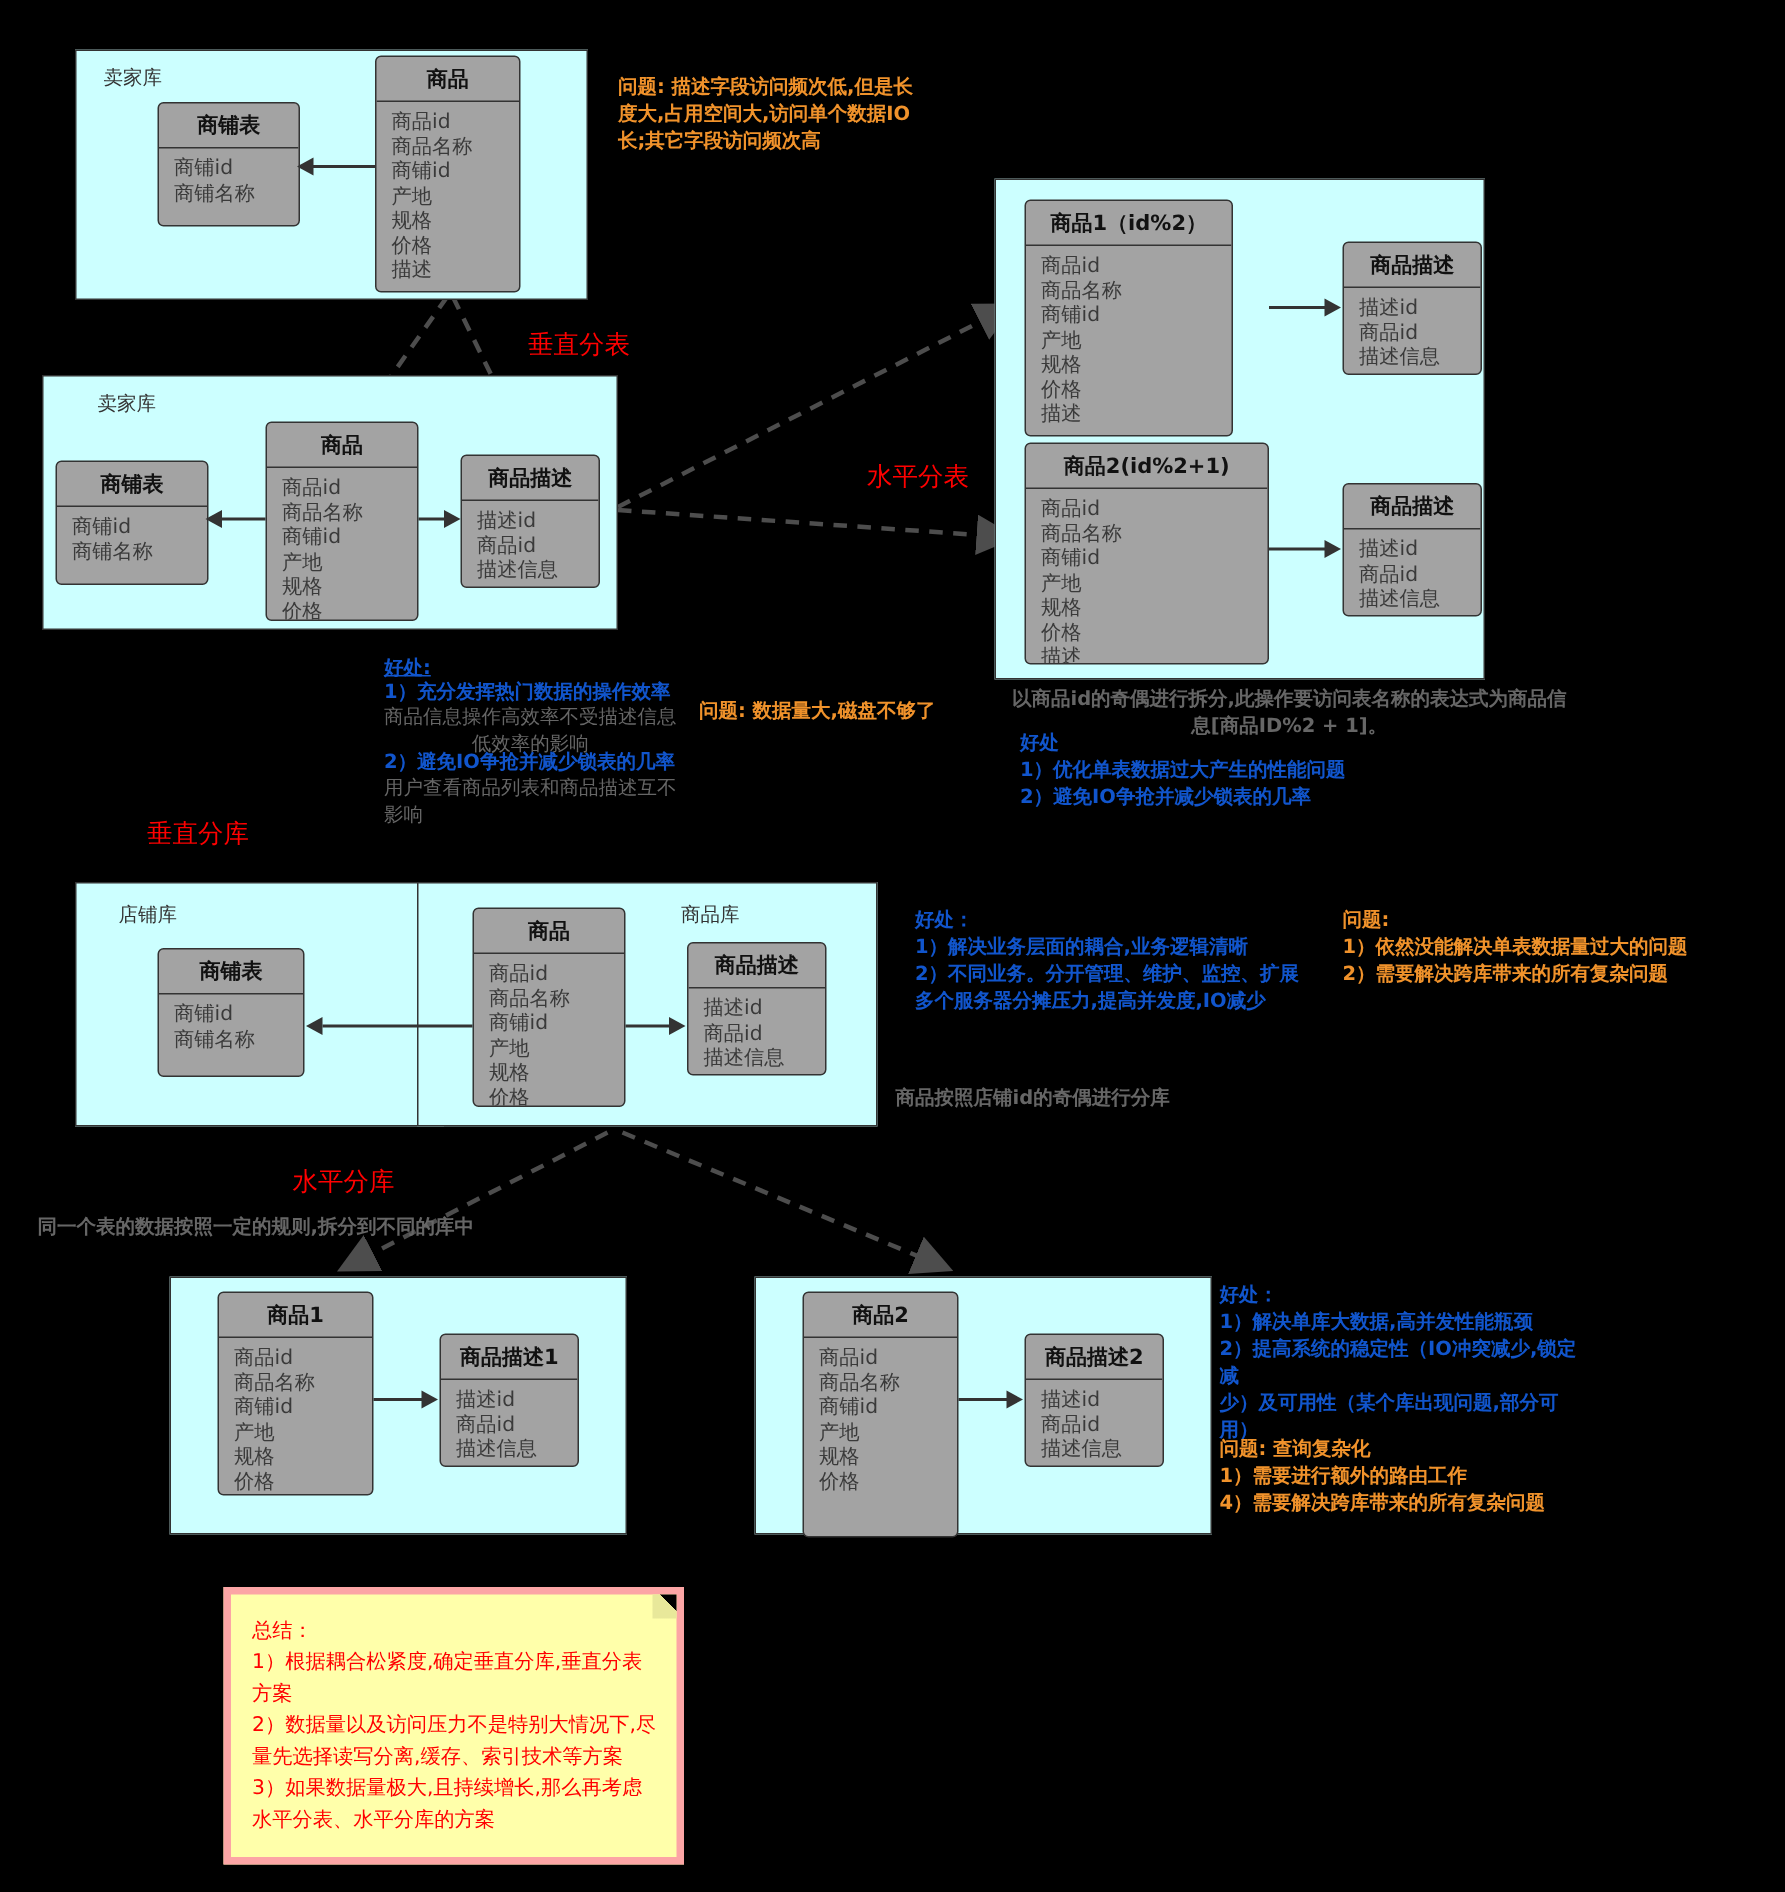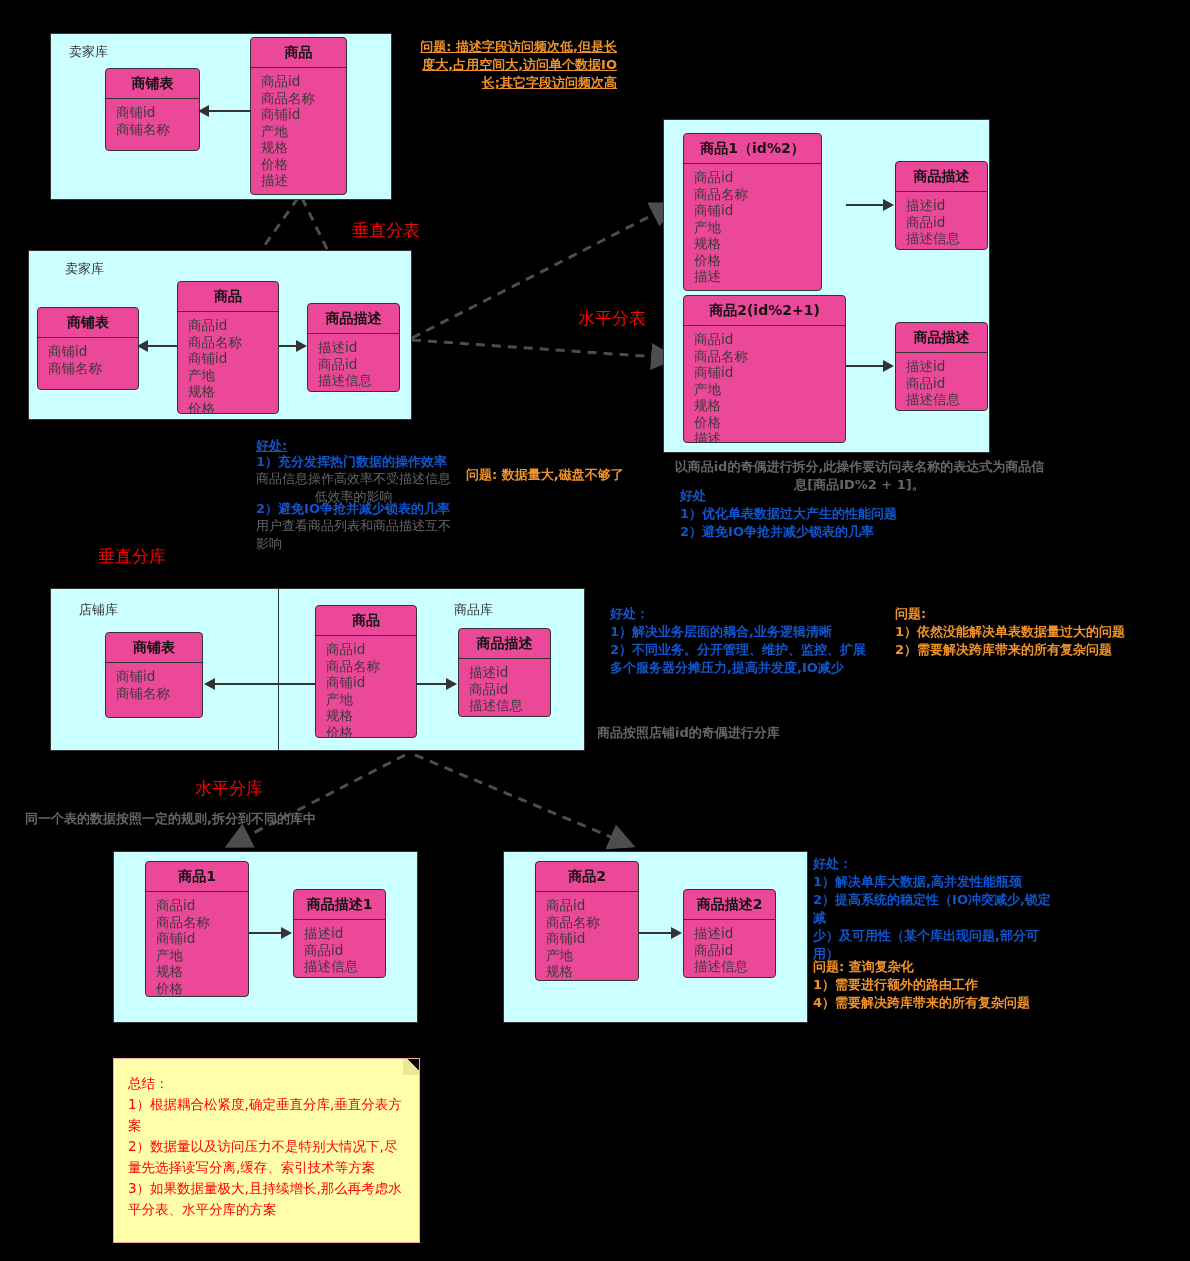--- a/index.html
+++ b/index.html
@@ -12,21 +12,21 @@
   .dbbox{
     position:absolute;background:#ccffff;border:1px solid #333333;
     box-sizing:border-box;
   }
   .dblabel{
     position:absolute;font-size:13px;color:#333;white-space:nowrap;
   }
 
   
   .tbl{
-    position:absolute;background:#ec4899;border:1.5px solid #333333;
+    position:absolute;background:#a3a3a3;border:1.5px solid #333333;
     border-radius:4px;box-sizing:border-box;overflow:hidden;
   }
   .tbl .hd{
     text-align:center;font-size:14px;font-weight:bold;color:#111;
     padding:6px 4px 5px 4px;border-bottom:1.5px solid #333333;
     white-space:nowrap;
   }
   .tbl .bd{padding:5px 0 6px 10px;}
   .tbl .bd div{font-size:13.5px;color:#3a3a3a;line-height:16.5px;white-space:nowrap;}
 
@@ -39,22 +39,23 @@
   
   .txt{position:absolute;white-space:pre-wrap;line-height:17px;}
   .t-red{color:#ff0000;font-weight:normal;font-size:17px;}
   .t-orange{color:#f0922b;font-weight:bold;font-size:13px;line-height:18px;}
   .t-blue{color:#1155cc;font-weight:bold;font-size:13px;line-height:18px;}
   .t-gray{color:#666;font-size:13px;line-height:18px;}
   .t-blue-underline{color:#1155cc;font-weight:bold;font-size:13px;text-decoration:underline;}
 
   
   .note{
-    position:absolute;background:#ffffaa;border:1px solid #fca5a5;
+    position:absolute;background:#ffffaa;border:5px solid #fca5a5;
     box-sizing:border-box;
+    margin-left:36px;
   }
   .note .nt{
     color:#ff0000;font-size:13.5px;line-height:21px;white-space:pre-wrap;
     padding:14px 12px 0 14px;
   }
   .note .fold{
     position:absolute;top:0;right:0;width:16px;height:16px;
     background:linear-gradient(225deg,#000 0 8px,#e8e89a 8px);
   }
   svg.ov{position:absolute;left:0;top:0;width:1190px;height:1261px;pointer-events:none;}
@@ -99,21 +100,21 @@
     <div>商铺id</div>
     <div>产地</div>
     <div>规格</div>
     <div>价格</div>
     <div>描述</div>
   </div>
 </div>
 <div class="arrow-h" style="left:208px;top:110px;width:42px;"></div>
 <div class="arrow-head-l" style="left:198px;top:105px;"></div>
 
-<div class="txt t-orange" style="left:412px;top:38px;width:205px;text-align:right;text-decoration:underline;">问题: 描述字段访问频次低,但是长度大,占用空间大,访问单个数据IO长;其它字段访问频次高</div>
+<div class="txt t-orange" style="left:412px;top:50px;width:205px;text-align:left;">问题: 描述字段访问频次低,但是长度大,占用空间大,访问单个数据IO长;其它字段访问频次高</div>
 
 <div class="txt t-red" style="left:352px;top:222px;">垂直分表</div>
 <div class="txt t-red" style="left:578px;top:270px;margin-top:40px;">水平分表</div>
 
 <div class="dbbox" style="left:28px;top:250px;width:384px;height:170px;">
   <div class="dblabel" style="left:36px;top:9px;">卖家库</div>
 </div>
 
 <div class="tbl" style="left:37px;top:307px;width:102px;height:83px;">
   <div class="hd">商铺表</div>
@@ -288,21 +289,21 @@
     <div>描述id</div>
     <div>商品id</div>
     <div>描述信息</div>
   </div>
 </div>
 <div class="arrow-h" style="left:249px;top:932px;width:33px;"></div>
 <div class="arrow-head-r" style="left:281px;top:927px;"></div>
 
 <div class="dbbox" style="left:503px;top:851px;width:305px;height:172px;"></div>
 
-<div class="tbl" style="left:535px;top:861px;width:104px;height:120px;">
+<div class="tbl" style="left:535px;top:861px;width:104px;height:164px;">
   <div class="hd">商品2</div>
   <div class="bd">
     <div>商品id</div>
     <div>商品名称</div>
     <div>商铺id</div>
     <div>产地</div>
     <div>规格</div>
     <div>价格</div>
   </div>
 </div>

